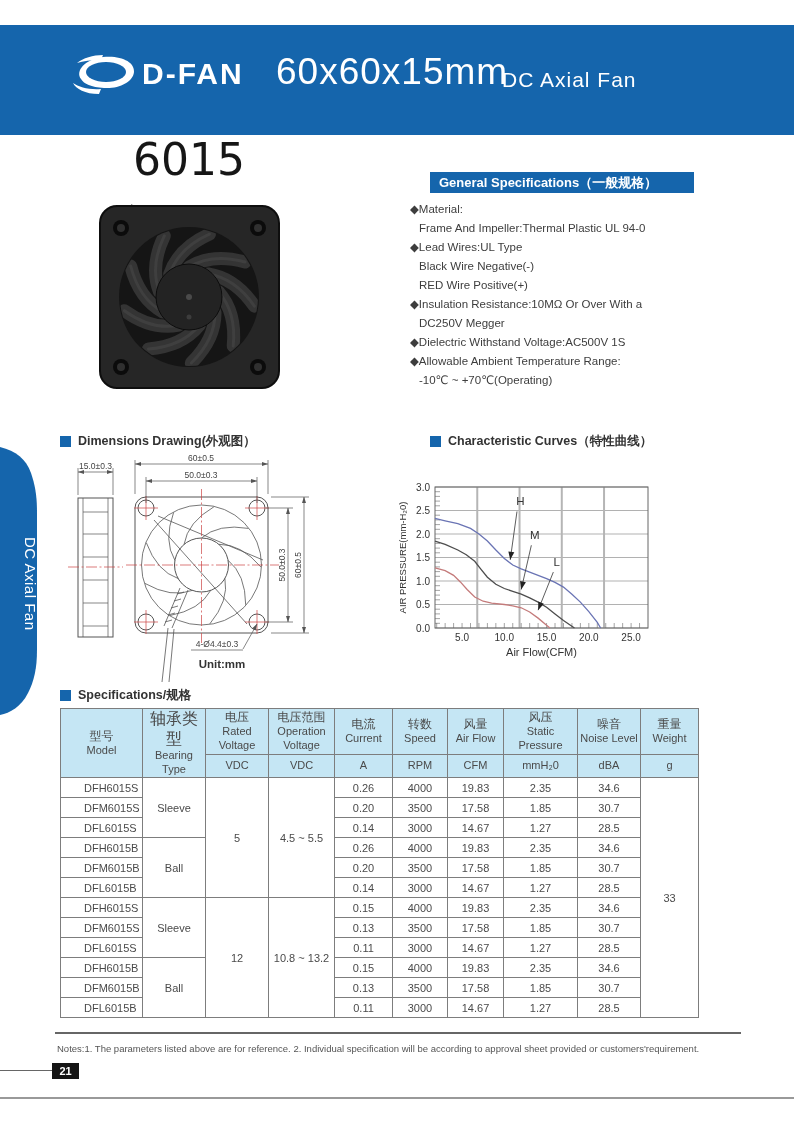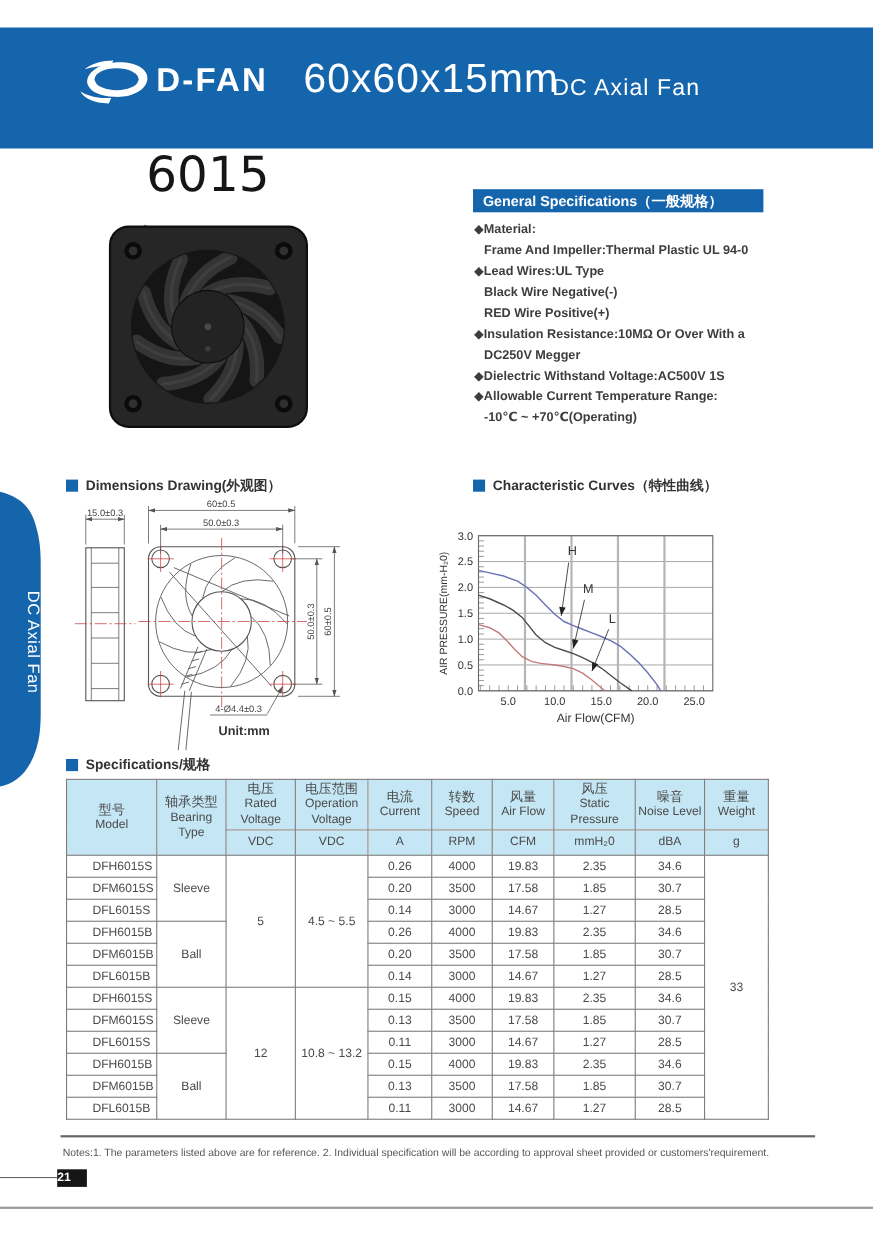--- a/index.html
+++ b/index.html
@@ -8,35 +8,35 @@
   .abs{position:absolute;}
   
   .band{left:0;top:25px;width:794px;height:110px;background:#1565ac;}
   .brand-text{left:142px;top:57px;color:#fff;font-size:30px;font-weight:bold;letter-spacing:2px;}
   .size-title{left:276px;top:51px;color:#fff;font-size:37px;font-weight:normal;letter-spacing:1px;}
   .subtitle{left:502px;top:68px;color:#fff;font-size:21px;letter-spacing:1px;}
   .model-title{left:133px;top:134px;font-size:44px;color:#161616;font-family:"DejaVu Sans",sans-serif;}
   
   .gs-bar{left:430px;top:172px;width:264px;height:21px;background:#1565ac;color:#fff;
           font-size:13px;font-weight:bold;line-height:21px;padding-left:9px;box-sizing:border-box;}
-  .gs-list{left:431px;top:200px;width:310px;font-size:11.5px;color:#3d3d3d;font-weight:bold;}
+  .gs-list{left:410px;top:200px;width:310px;font-size:11.5px;color:#3d3d3d;}
   .gs-list .ln{line-height:19px;white-space:nowrap;}
   .gs-list .cont{padding-left:9px;}
   
   .sec-title{font-size:12.5px;font-weight:bold;color:#333;display:flex;align-items:center;gap:7px;}
   .bluesq{width:11px;height:11px;background:#1565ac;display:inline-block;flex:0 0 auto;}
   
   table.spec{border-collapse:collapse;table-layout:fixed;width:638px;font-size:11px;color:#4a4a4a;}
   table.spec th,table.spec td{border:1px solid #7d7d7d;text-align:center;padding:0;overflow:hidden;}
   table.spec th{background:#c5e6f4;font-weight:normal;line-height:1.25;}
   table.spec td{height:19px;}
   table.spec td.model{text-align:left;padding-left:23px;}
   .notes{font-size:9.5px;color:#555;white-space:nowrap;}
   .rule{background:#666;}
-  .pg-box{background:#151515;color:#fff;font-size:11px;font-weight:bold;line-height:16px;}
+  .pg-box{background:#151515;color:#fff;font-size:11px;font-weight:bold;text-align:center;line-height:16px;}
   .website{font-size:10px;color:#777;}
   svg text{font-family:"Liberation Sans","DejaVu Sans",sans-serif;}
 </style>
 </head>
 <body>
 
 <div class="page">
 
   <div class="abs band">
     <svg class="abs" style="left:73px;top:28px" width="64" height="44" viewBox="0 0 64 44">
@@ -101,21 +101,21 @@
   <div class="abs gs-bar">General Specifications（一般规格）</div>
   <div class="abs gs-list" id="gs-list">
       <div class="ln">◆Material:</div>
       <div class="ln cont">Frame And Impeller:Thermal Plastic UL 94-0</div>
       <div class="ln">◆Lead Wires:UL Type</div>
       <div class="ln cont">Black Wire Negative(-)</div>
       <div class="ln cont">RED Wire Positive(+)</div>
       <div class="ln">◆Insulation Resistance:10MΩ Or Over With a</div>
       <div class="ln cont">DC250V Megger</div>
       <div class="ln">◆Dielectric Withstand Voltage:AC500V 1S</div>
-      <div class="ln">◆Allowable Current Temperature Range:</div>
+      <div class="ln">◆Allowable Ambient Temperature Range:</div>
       <div class="ln cont">-10℃ ~ +70℃(Operating)</div>
     </div>
 
   <div class="abs sec-title" style="left:60px;top:433px">
     <span class="bluesq"></span>
     <span>Dimensions Drawing(外观图）</span>
   </div>
   <div class="abs sec-title" style="left:430px;top:433px">
     <span class="bluesq"></span>
     <span>Characteristic Curves（特性曲线）</span>
@@ -335,21 +335,21 @@
       <col style="width:63px">
         <col style="width:58px">
     </colgroup>
     <thead>
         <tr>
           <th rowspan="2" style="height: 67px;">
             <div style="font-size:12px">型号</div>
             <div>Model</div>
           </th>
           <th rowspan="2" style="height: 67px;">
-            <div style="font-size:12px">轴承类型</div>
+            <div style="font-size:16px">轴承类型</div>
             <div>Bearing Type</div>
           </th>
           <th style="height: 45px;">
             <div style="font-size:12px">电压</div>
             <div>Rated Voltage</div>
           </th>
           <th style="height: 45px;">
             <div style="font-size:12px">电压范围</div>
             <div>Operation Voltage</div>
           </th>

